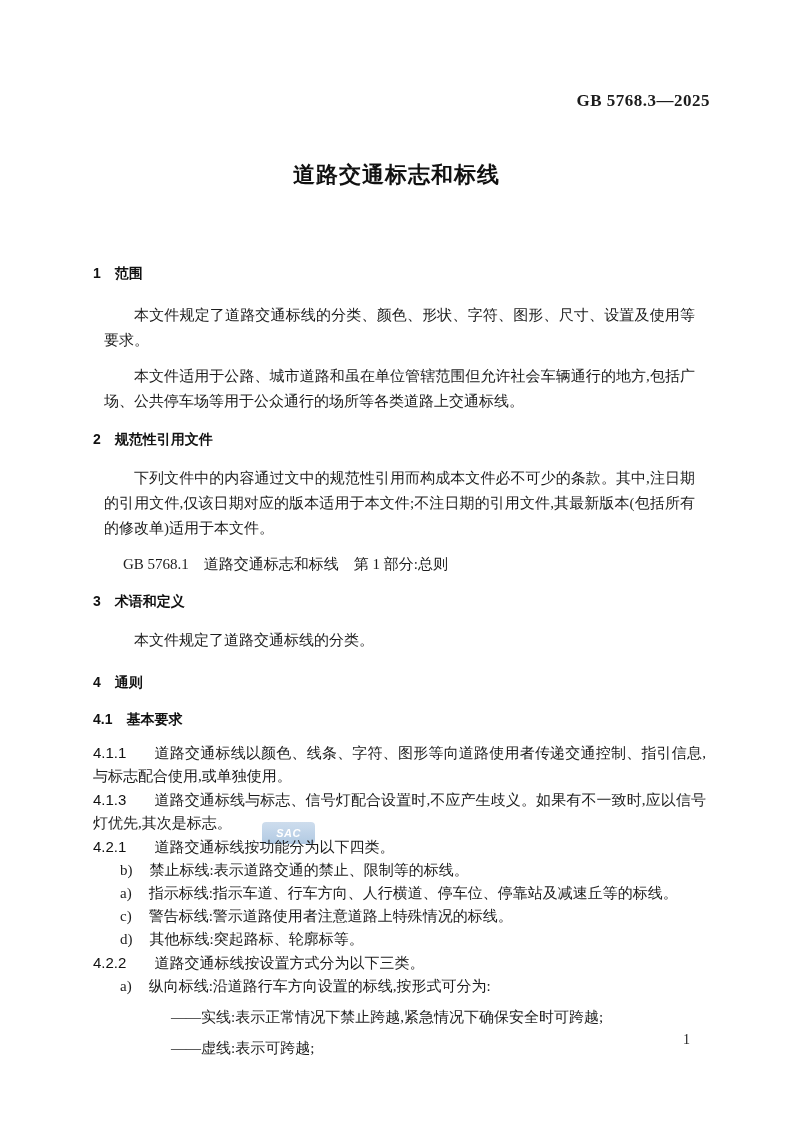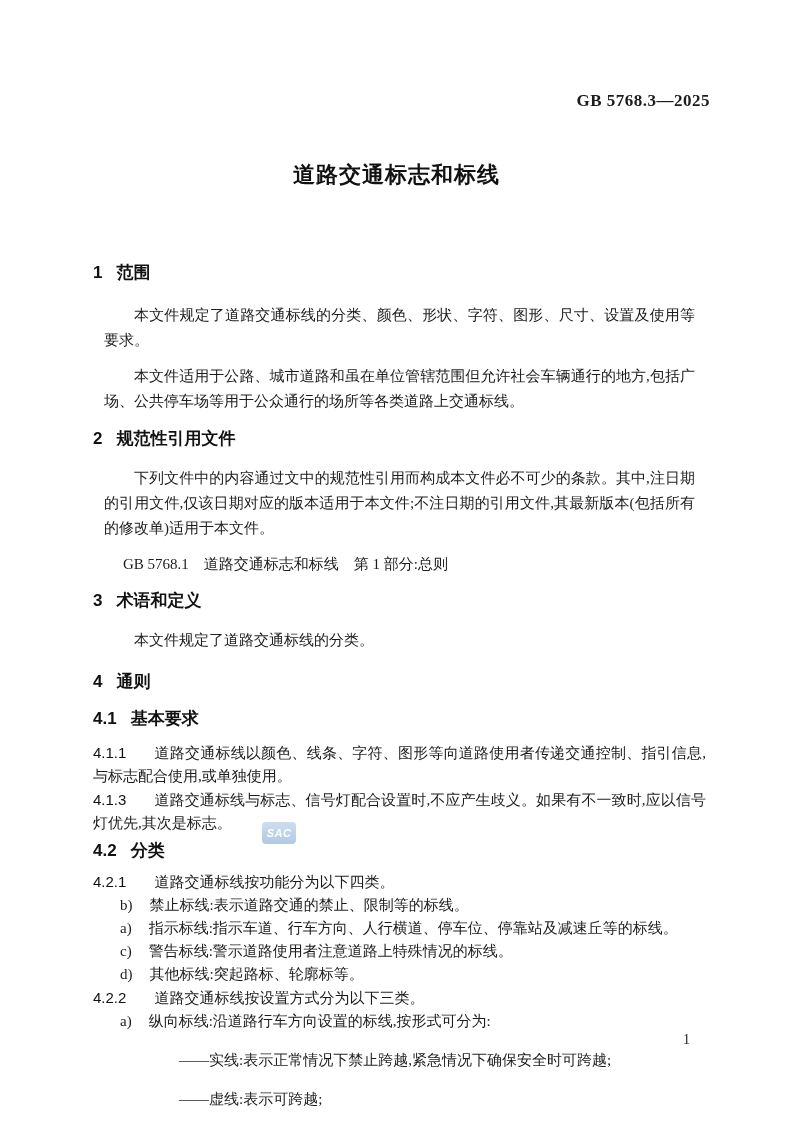--- a/index.html
+++ b/index.html
@@ -36,21 +36,21 @@
     font-size: 22px;
     line-height: 34px;
     letter-spacing: 1px;
     color: #111;
   }
 
   .watermark {
     position: absolute;
     left: 262px;
     top: 822px;
-    width: 34px;
+    width: 53px;
     height: 22px;
     border-radius: 4px;
     background: linear-gradient(180deg, #c9daec 0%, #a9c4e0 100%);
     color: #ffffff;
     font-family: "Liberation Sans", sans-serif;
     font-style: italic;
     font-weight: bold;
     font-size: 11px;
     letter-spacing: 0.5px;
     display: flex;
@@ -65,21 +65,21 @@
     left: 93px;
     top: 261px;
     width: 613px;
     font-size: 15px;
     z-index: 1;
   }
 
   .sh {
     font-family: "Liberation Sans", sans-serif;
     font-weight: bold;
-    font-size: 17px;
+    font-size: 14px;
     line-height: 24px;
     margin: 0;
     color: #111;
   }
   .shn { margin-right: 14px; }
   .sh1  { margin: 0 0 18px 0; }
   .sh2  { margin: 13px 0 15px 0; }
   .sh3  { margin: 12px 0 15px 0; }
   .sh4  { margin: 17px 0 13px 0; }
   .sh41 { margin: 0 0 10px 0; }
@@ -108,21 +108,21 @@
     color: #111;
   }
   .item {
     margin: 0;
     line-height: 23px;
     padding-left: 27px;
     text-align: justify;
   }
   .ilabel { margin-right: 17px; }
   .dash-item {
-    margin: 16px;
+    margin: 8px;
     line-height: 23px;
     padding-left: 70px;
   }
 
   .page-number {
     position: absolute;
     top: 1032px;
     left: 683px;
     font-size: 14px;
     font-family: "Liberation Serif", serif;
@@ -154,21 +154,20 @@
     <h2 class="sh sh3"><span class="shn">3</span><span>术语和定义</span></h2>
     <p class="para">本文件规定了道路交通标线的分类。</p>
 
     <h2 class="sh sh4"><span class="shn">4</span><span>通则</span></h2>
 
     <h3 class="sh sh41"><span class="shn">4.1</span><span>基本要求</span></h3>
 
     <p class="clause"><span class="cnum">4.1.1</span><span>道路交通标线以颜色、线条、字符、图形等向道路使用者传递交通控制、指引信息,与标志配合使用,或单独使用。</span></p>
     <p class="clause"><span class="cnum">4.1.3</span><span>道路交通标线与标志、信号灯配合设置时,不应产生歧义。如果有不一致时,应以信号灯优先,其次是标志。</span></p>
 
-    <h3 class="sh sh42"><span class="shn">4.2</span><span>分类</span></h3>
 
     <p class="clause"><span class="cnum">4.2.1</span><span>道路交通标线按功能分为以下四类。</span></p>
 
     <p class="item"><span class="ilabel">b)</span><span>禁止标线:表示道路交通的禁止、限制等的标线。</span></p>
     <p class="item"><span class="ilabel">a)</span><span>指示标线:指示车道、行车方向、人行横道、停车位、停靠站及减速丘等的标线。</span></p>
     <p class="item"><span class="ilabel">c)</span><span>警告标线:警示道路使用者注意道路上特殊情况的标线。</span></p>
     <p class="item"><span class="ilabel">d)</span><span>其他标线:突起路标、轮廓标等。</span></p>
 
     <p class="clause"><span class="cnum">4.2.2</span><span>道路交通标线按设置方式分为以下三类。</span></p>
 

